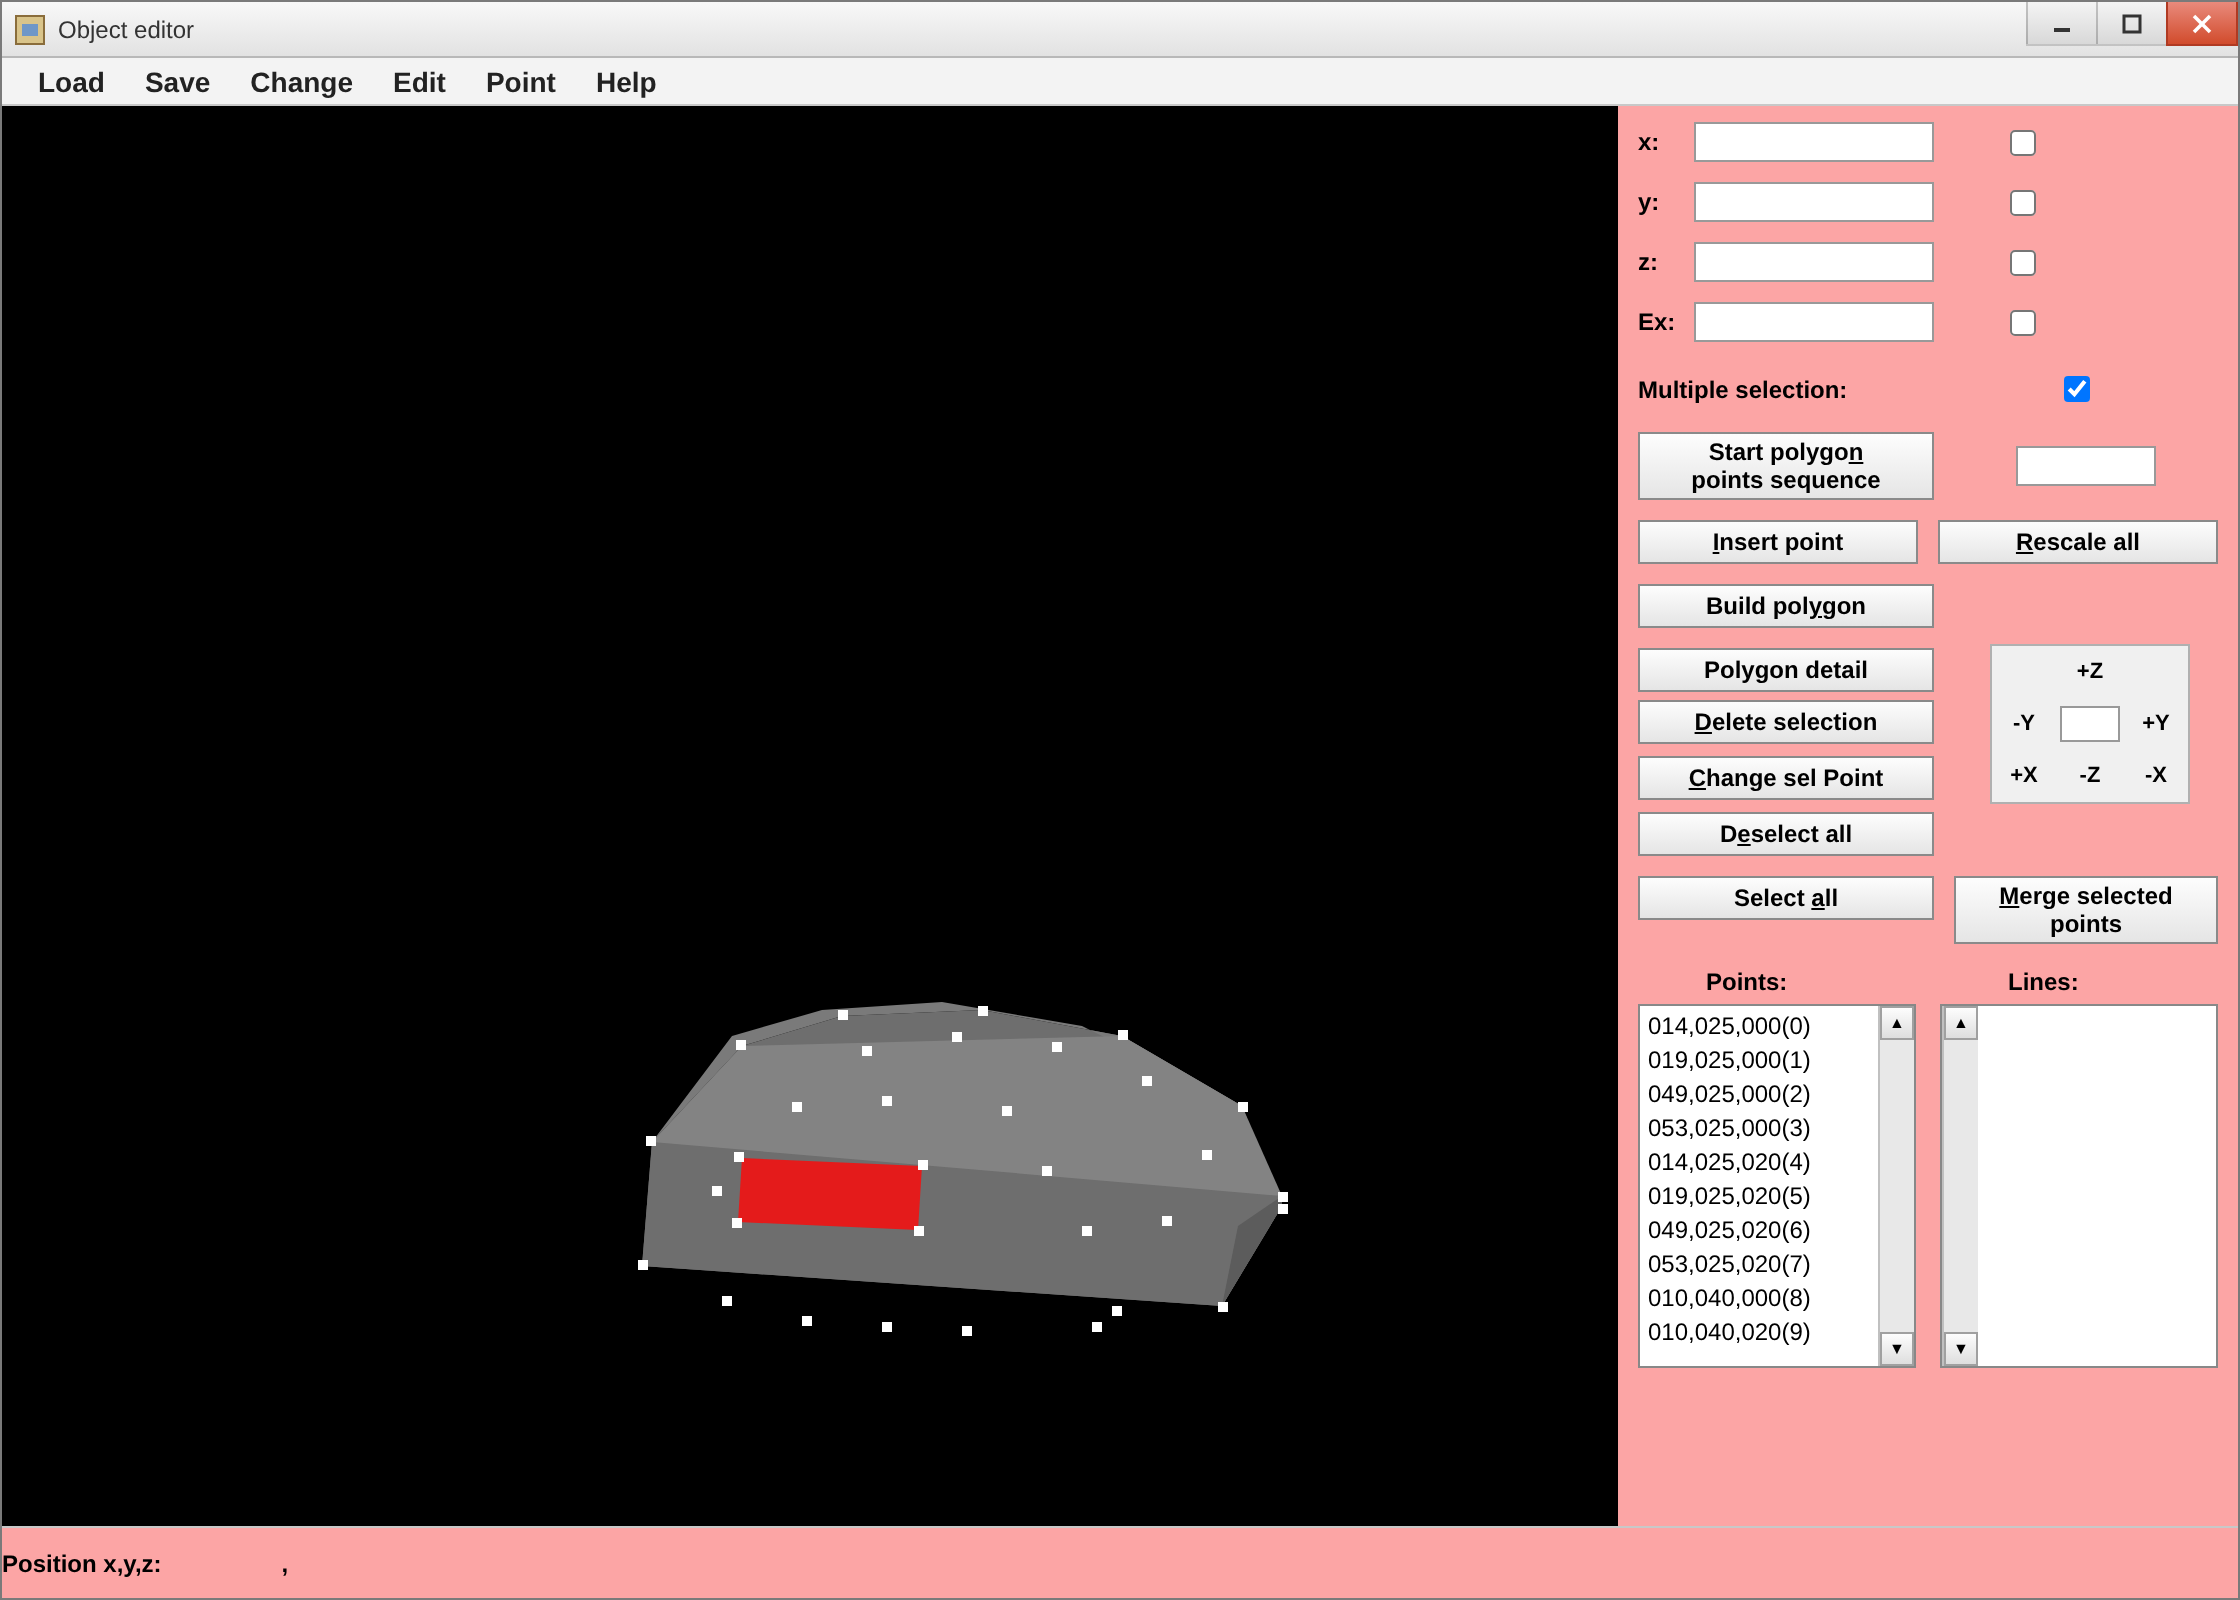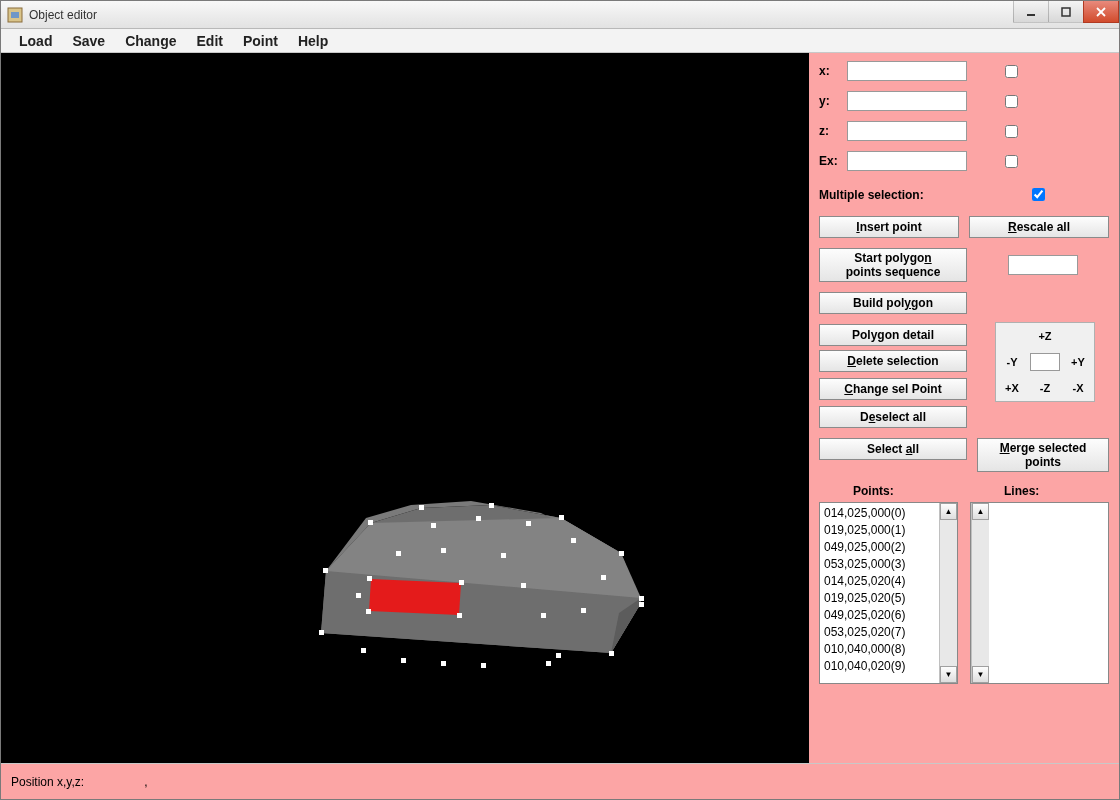--- a/index.html
+++ b/index.html
@@ -233,22 +233,21 @@
     align-items: center;
     justify-content: center;
     font-size: 8px;
   }
   .sb-track { flex: 1; background: #e8e8e8; }
   .statusbar {
     height: 36px;
     border-top: 1px solid #c8c8c8;
     display: flex;
     align-items: center;
-    padding-left: 10px;
-    font-weight: normal;
+    font-weight: bold;
   }
   .underline { text-decoration: underline; }
 </style>
 </head>
 <body>
 
 <div class="window">
 
   <div class="titlebar">
     <span class="titlebar-icon">
@@ -358,36 +357,36 @@
         <input class="coord-input" value="" style="">
         <input type="checkbox" class="coord-check" style="">
       </div>
 
       <div class="multi-row">
         <span class="multi-label">Multiple selection:</span>
         <input type="checkbox" checked="" style="margin-right: 64px;">
       </div>
 
       <div class="btn-row">
-        <div class="btn btn-half">
-            <span><span class="underline">I</span><span>nsert point</span></span>
-          </div>
-        <div class="btn btn-half">
-            <span><span class="underline">R</span>escale all</span>
-          </div>
-      </div>
-
-      <div class="btn-row">
         <div class="btn btn-wide btn-multi" style="flex-direction:column">
             <span>Start polygo<span class="underline">n</span></span>
             <span>points sequence</span>
           </div>
         <div style="flex:1;display:flex;align-items:center;justify-content:center">
           <input class="small-input" style="">
         </div>
+      </div>
+
+      <div class="btn-row">
+        <div class="btn btn-half">
+            <span><span class="underline">I</span><span>nsert point</span></span>
+          </div>
+        <div class="btn btn-half">
+            <span><span class="underline">R</span>escale all</span>
+          </div>
       </div>
 
       <div class="sidemain">
         <div class="btn btn-wide" style="margin-bottom:10px">
             <span>Build pol<span class="underline">y</span>gon</span>
           </div>
         <div class="btn btn-wide" style="margin-bottom:4px">
             <span>Polygon detail</span>
           </div>
         <div class="btn btn-wide" style="margin-bottom:6px">

